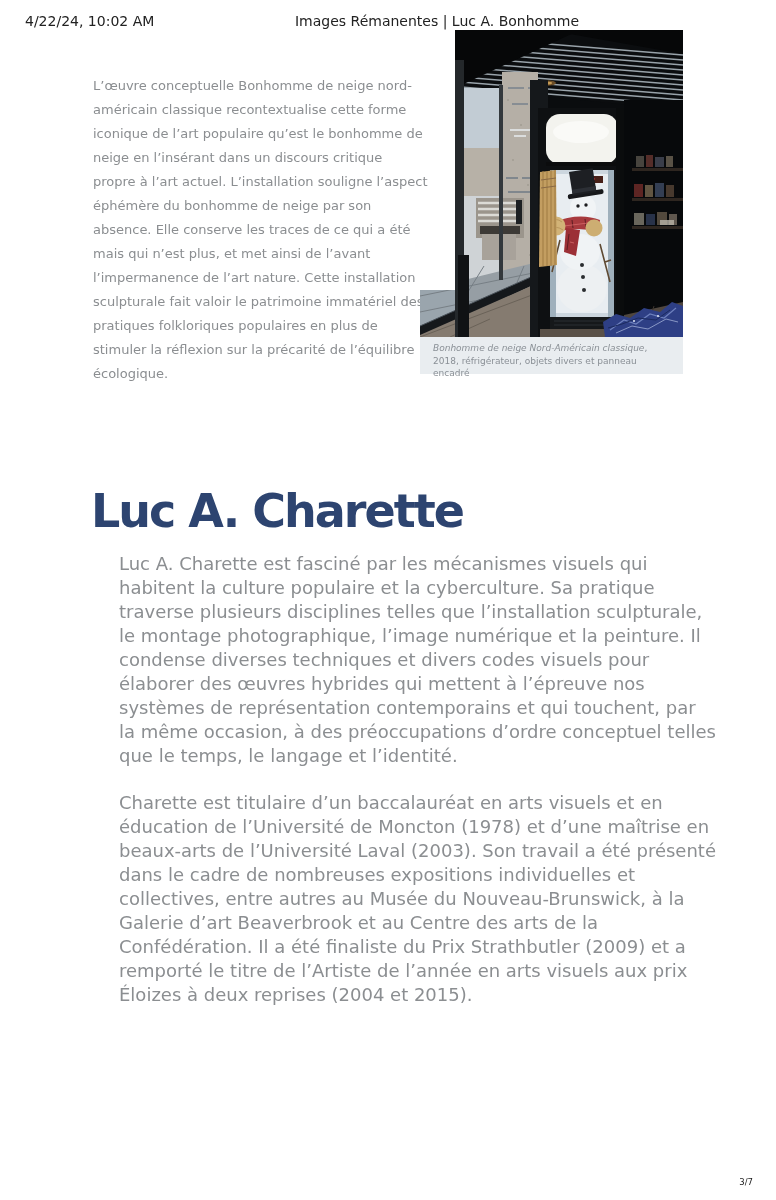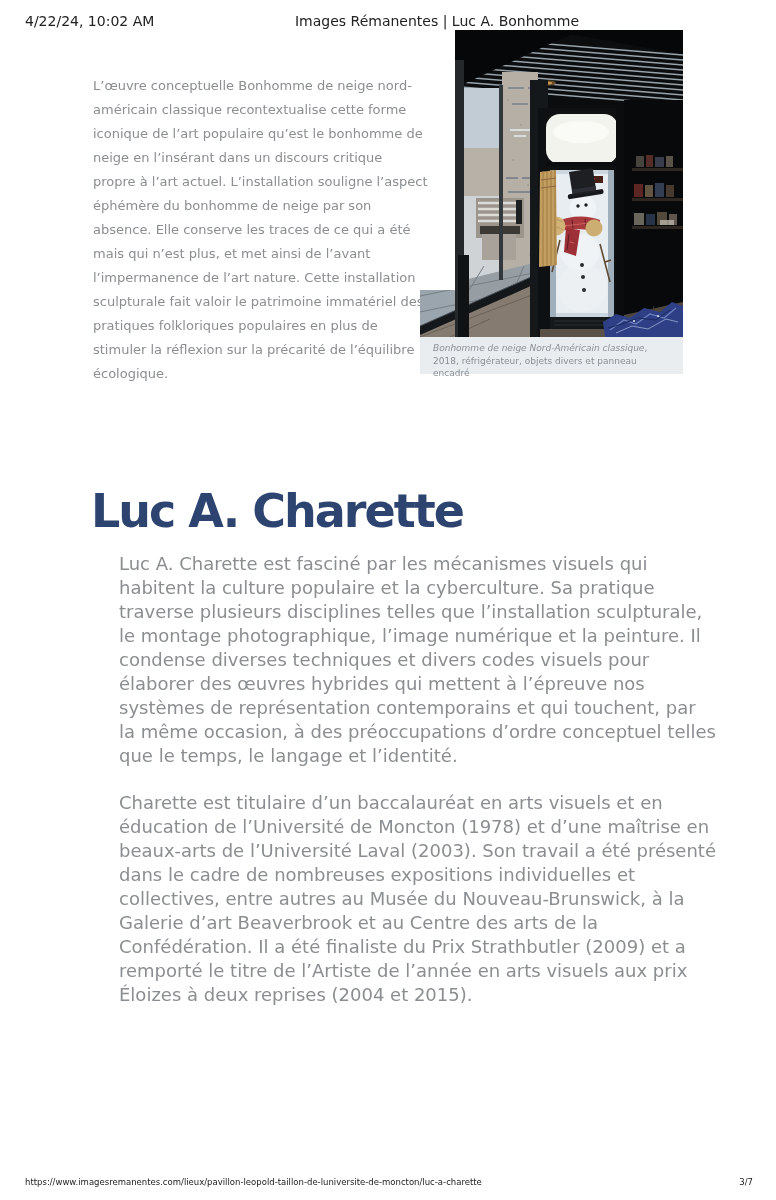--- a/index.html
+++ b/index.html
@@ -250,16 +250,15 @@
     </div>
   </div>
 
   <h1 class="artist-heading">Luc A. Charette</h1>
 
   <div class="bio">
     <p>Luc A. Charette est fasciné par les mécanismes visuels qui habitent la culture populaire et la cyberculture. Sa pratique traverse plusieurs disciplines telles que l’installation sculpturale, le montage photographique, l’image numérique et la peinture. Il condense diverses techniques et divers codes visuels pour élaborer des œuvres hybrides qui mettent à l’épreuve nos systèmes de représentation contemporains et qui touchent, par la même occasion, à des préoccupations d’ordre conceptuel telles que le temps, le langage et l’identité.</p>
     <p>Charette est titulaire d’un baccalauréat en arts visuels et en éducation de l’Université de Moncton (1978) et d’une maîtrise en beaux-arts de l’Université Laval (2003). Son travail a été présenté dans le cadre de nombreuses expositions individuelles et collectives, entre autres au Musée du Nouveau-Brunswick, à la Galerie d’art Beaverbrook et au Centre des arts de la Confédération. Il a été finaliste du Prix Strathbutler (2009) et a remporté le titre de l’Artiste de l’année en arts visuels aux prix Éloizes à deux reprises (2004 et 2015).</p>
   </div>
 
-  <div class="print-meta ftr-url">https://www.imagesremanentes.com/lieux/pavillon-leopold-taillon-de-luniversite-de-moncton/luc-a-charette</div>
   <div class="print-meta ftr-page">3/7</div>
 
 </div>
 
 </body></html>

